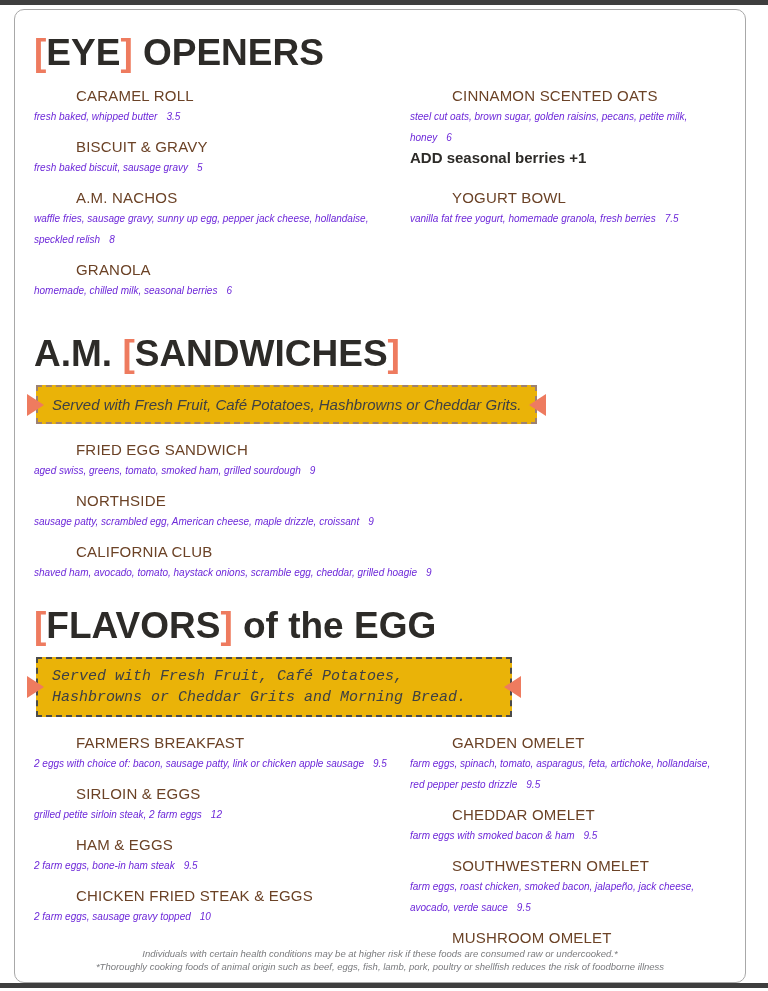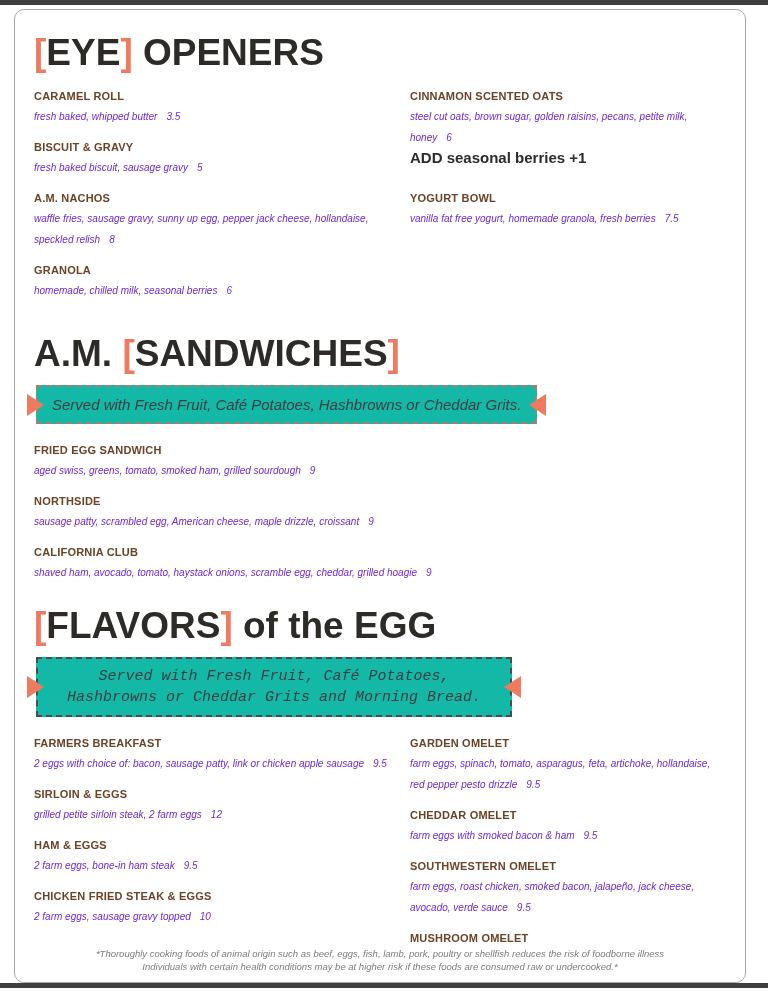--- a/index.html
+++ b/index.html
@@ -17,32 +17,32 @@
   }
   .sec-heading {
     margin:0; font-size:37px; font-weight:bold; color:#2d2b28;
     letter-spacing:0px; line-height:42px; white-space:nowrap;
   }
   .sec-heading .accent { color:#EE7B5F; }
   .cols { display:grid; grid-template-columns:376px 1fr; margin-top:12px; }
   .col { padding-right:12px; }
   .item { margin-bottom:10px; }
   .item-name {
-    color:#6b4226; font-weight:bold; font-size:11px;
-    letter-spacing:0.2px; line-height:20px;
+    color:#6b4226; font-weight:normal; font-size:15px;
+    letter-spacing:0.2px; line-height:20px;margin-left:42px;
   }
   .item-desc { color:#6d28d9; font-style:italic; font-size:10px; line-height:21px; }
   .price { margin-left:9px; }
   .addon { color:#2d2b28; font-weight:bold; font-size:15px; line-height:20px; font-style:normal; }
   .gap-top { margin-top:20px; }
   .section { margin-top:22px; }
   .note {
     position:relative; border:2px dashed #9d8173; padding:7px 14px;
     margin:10px 6px 16px 2px; color:#3e4044; font-style:italic;
-    font-size:15px; line-height:21px; background:#14b8a6;text-align:center;
+    font-size:15px; line-height:21px; background:#eab308;
   }
   .note.single { display:inline-block; white-space:nowrap; }
   .note.dark { border-color:#4b4b4b; width:476px; box-sizing:border-box;font-family:Liberation Mono, monospace; }
   .tri { position:absolute; width:0; height:0; top:50%; margin-top:-11px;
          border-top:11px solid transparent; border-bottom:11px solid transparent; }
   .tri.left  { left:-11px;  border-left:17px solid #EE7B5F; }
   .tri.right { right:-11px; border-right:17px solid #EE7B5F; }
   .footer {
     position:absolute; left:0; right:0; bottom:9px; text-align:center;
     font-style:italic; font-size:9.5px; color:#7a7b7e; line-height:13px;
@@ -160,17 +160,17 @@
         </div>
         <div class="item">
           <div class="item-name">MUSHROOM OMELET</div>
 
         </div>
       </div>
     </div>
   </div>
 
   <div class="footer">
+    <div>Individuals with certain health conditions may be at higher risk if these foods are consumed raw or undercooked.*</div>
     <div>*Thoroughly cooking foods of animal origin such as beef, eggs, fish, lamb, pork, poultry or shellfish reduces the risk of foodborne illness</div>
-    <div>Individuals with certain health conditions may be at higher risk if these foods are consumed raw or undercooked.*</div>
   </div>
 
 </div>
 
 </body></html>

